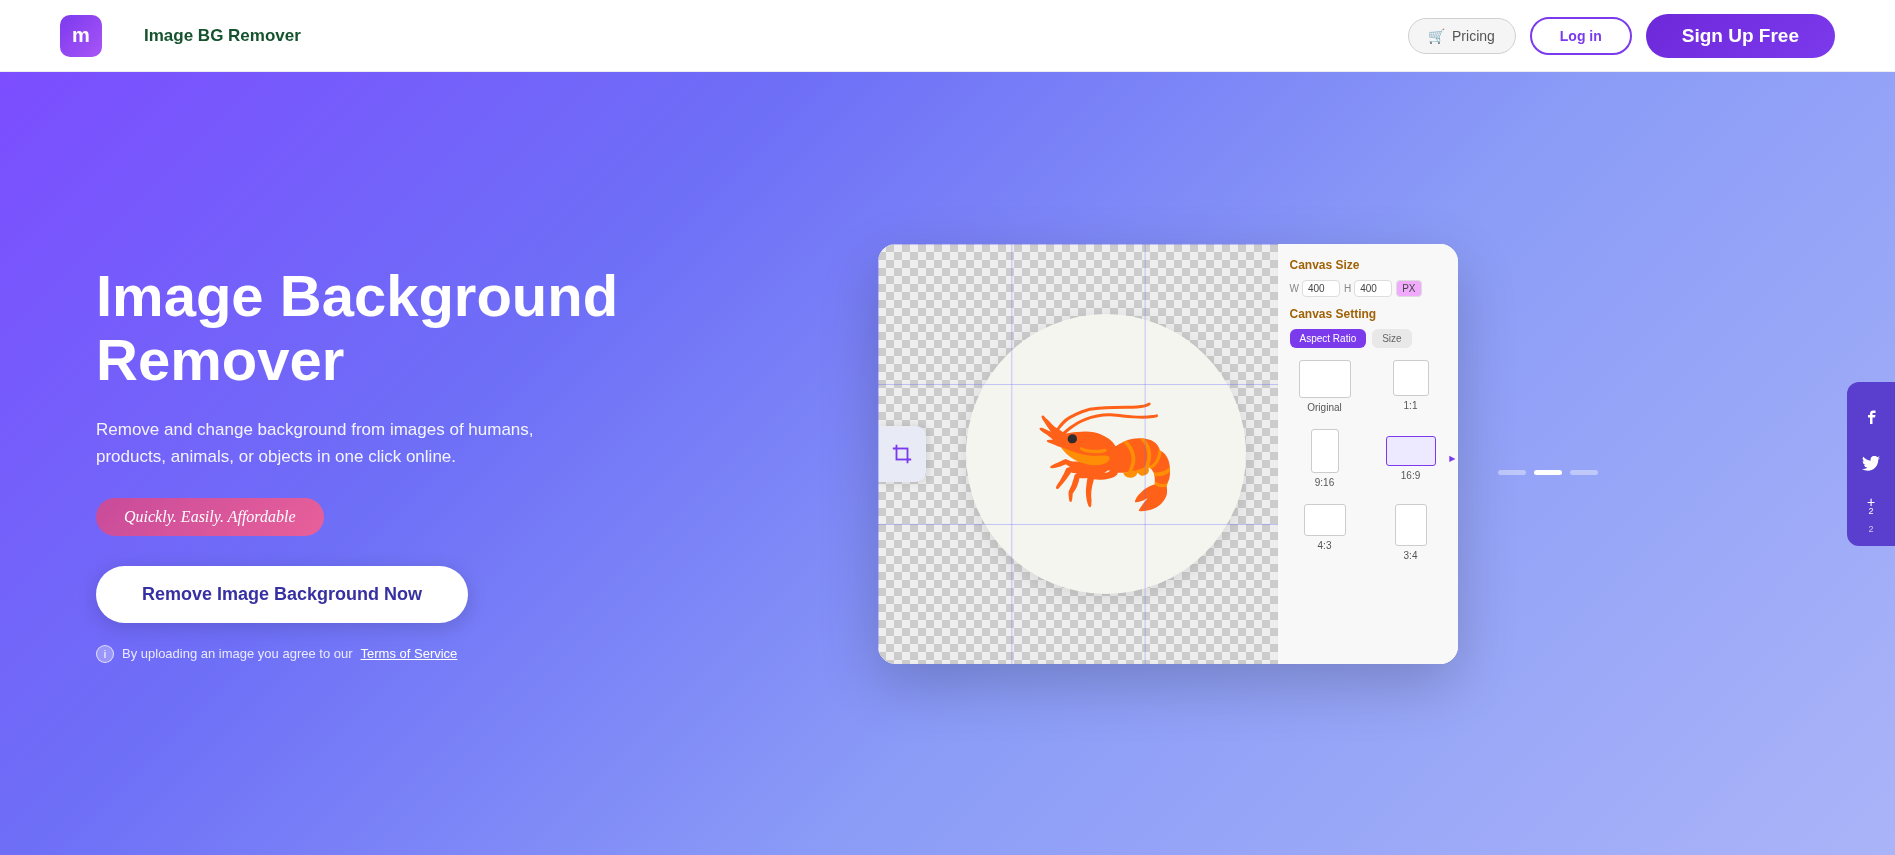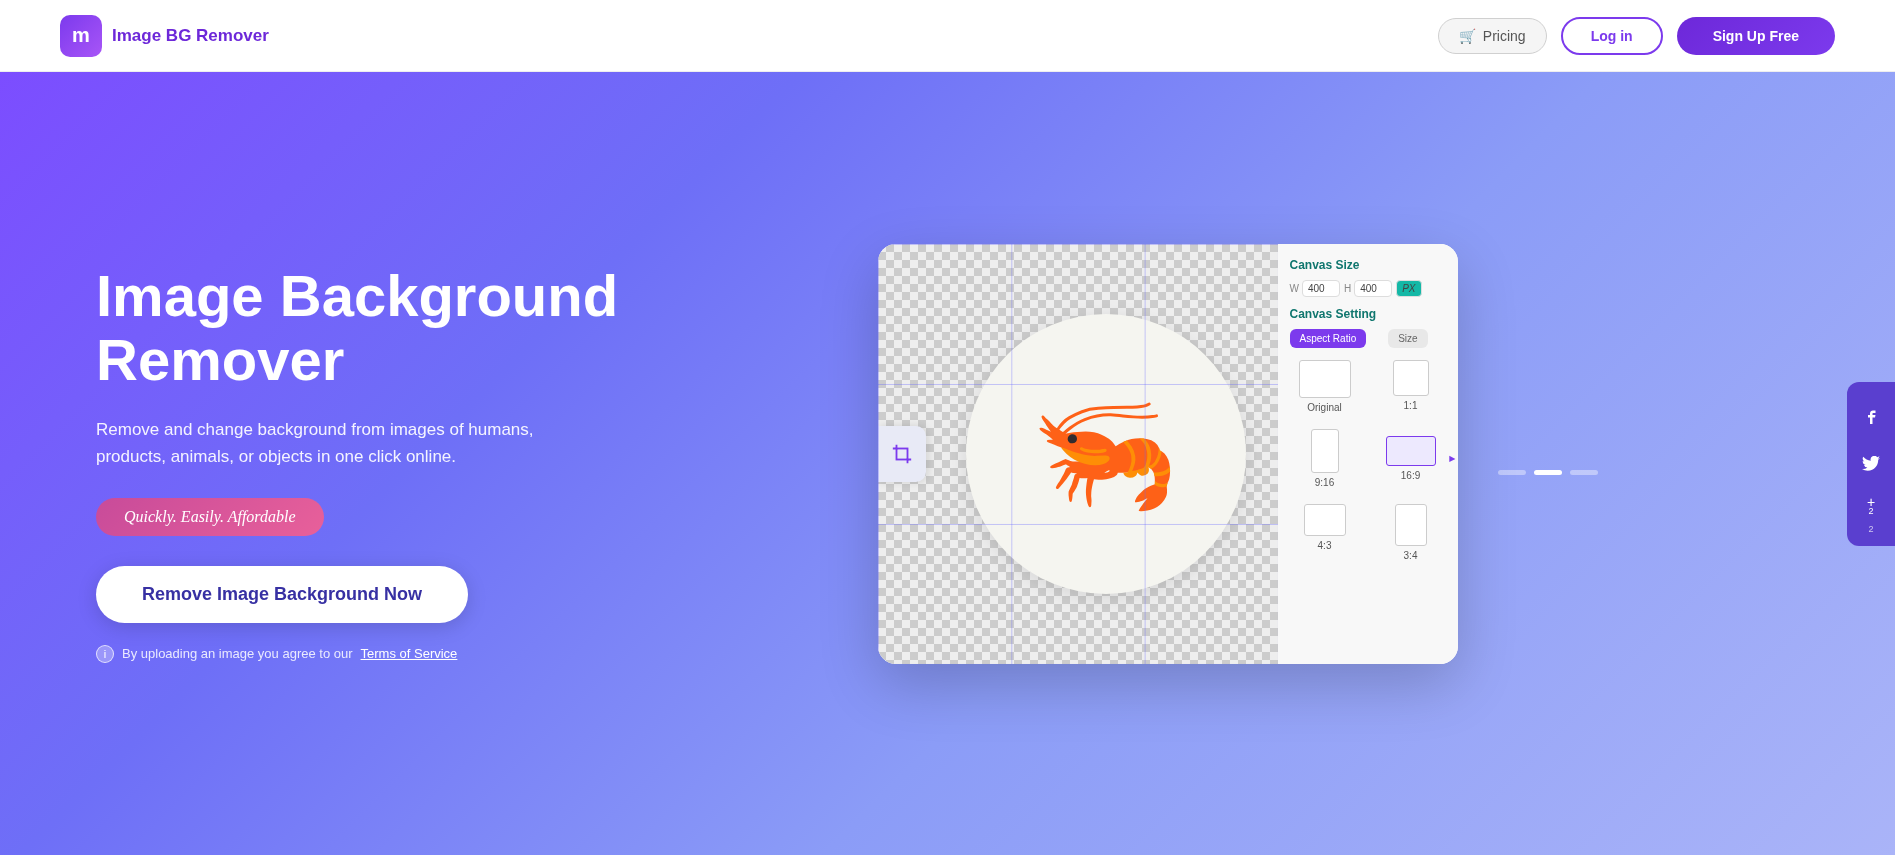--- a/index.html
+++ b/index.html
@@ -27,21 +27,22 @@
       background: linear-gradient(135deg, #7c3aed, #a855f7);
       border-radius: 10px;
       display: flex; align-items: center; justify-content: center;
       color: #fff;
       font-weight: 800;
       font-size: 20px;
     }
     .nav-brand {
       font-size: 17px;
       font-weight: 600;
-      color: #6d28d9;
+      color: #14532d;
+      margin-left: 32px;
     }
     .nav-right {
       display: flex;
       align-items: center;
       gap: 14px;
     }
     .btn-pricing {
       display: flex;
       align-items: center;
       gap: 6px;
@@ -62,21 +63,21 @@
       font-size: 14px;
       font-weight: 600;
       cursor: pointer;
     }
     .btn-signup {
       padding: 11px 36px;
       border: none;
       border-radius: 30px;
       background: linear-gradient(135deg, #6d28d9, #7c3aed);
       color: #fff;
-      font-size: 14px;
+      font-size: 19px;
       font-weight: 600;
       cursor: pointer;
     }
 
     
     .hero {
       min-height: 783px;
       background: linear-gradient(135deg, #7c4dff 0%, #6e6ff7 30%, #8b9cf7 60%, #aab4f8 100%);
       display: flex;
       align-items: center;
@@ -244,21 +245,21 @@
       background: #f8f8f8;
       padding: 14px 12px;
       font-size: 11px;
       color: #444;
       overflow-y: auto;
     }
     .panel-section-title {
       font-weight: 700;
       margin-bottom: 8px;
       font-size: 12px;
-      color: #0f766e;
+      color: #a16207;
     }
     .canvas-size-row {
       display: flex;
       align-items: center;
       gap: 4px;
       margin-bottom: 10px;
     }
     .size-input {
       display: flex;
       align-items: center;
@@ -267,30 +268,29 @@
     .size-label { font-size: 10px; color: #888; }
     .size-val {
       background: #fff;
       border: 1px solid #ddd;
       border-radius: 4px;
       padding: 2px 5px;
       font-size: 10px;
       width: 38px;
     }
     .size-unit {
-      background: #14b8a6;
+      background: #f0abfc;
       border: 1px solid #ddd;
       border-radius: 4px;
       padding: 2px 5px;
       font-size: 10px;
-      font-style: italic;
     }
     .tab-row {
       display: flex;
-      gap: 22px;
+      gap: 6px;
       margin-bottom: 12px;
     }
     .tab-btn {
       padding: 4px 10px;
       border-radius: 6px;
       font-size: 10px;
       border: none;
       cursor: pointer;
     }
     .tab-btn.active { background: #7c3aed; color: #fff; }

